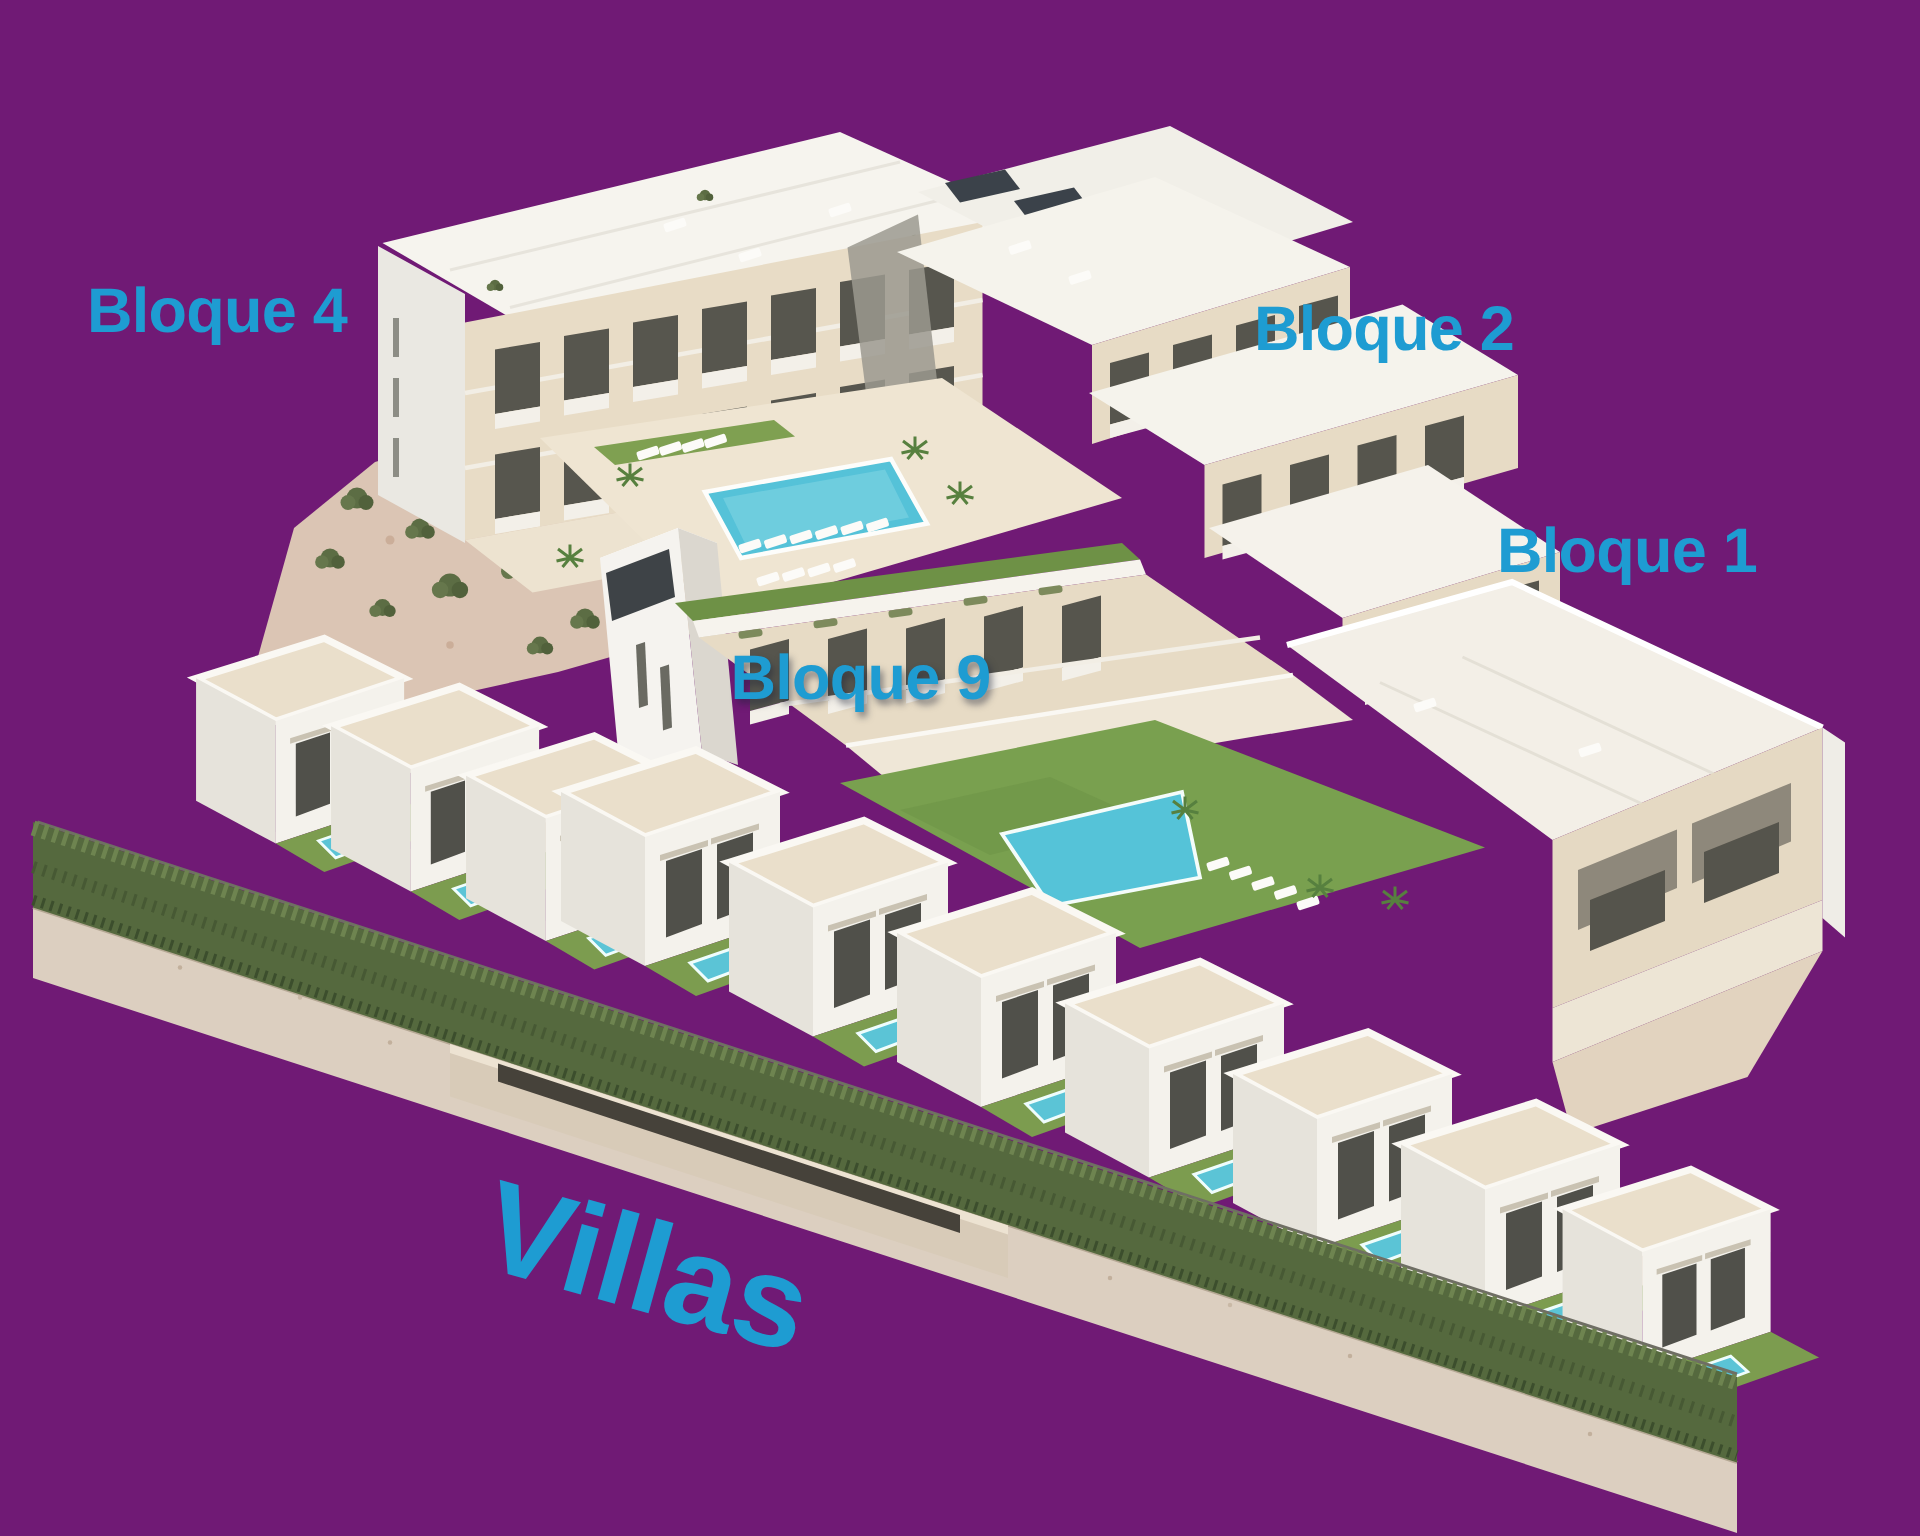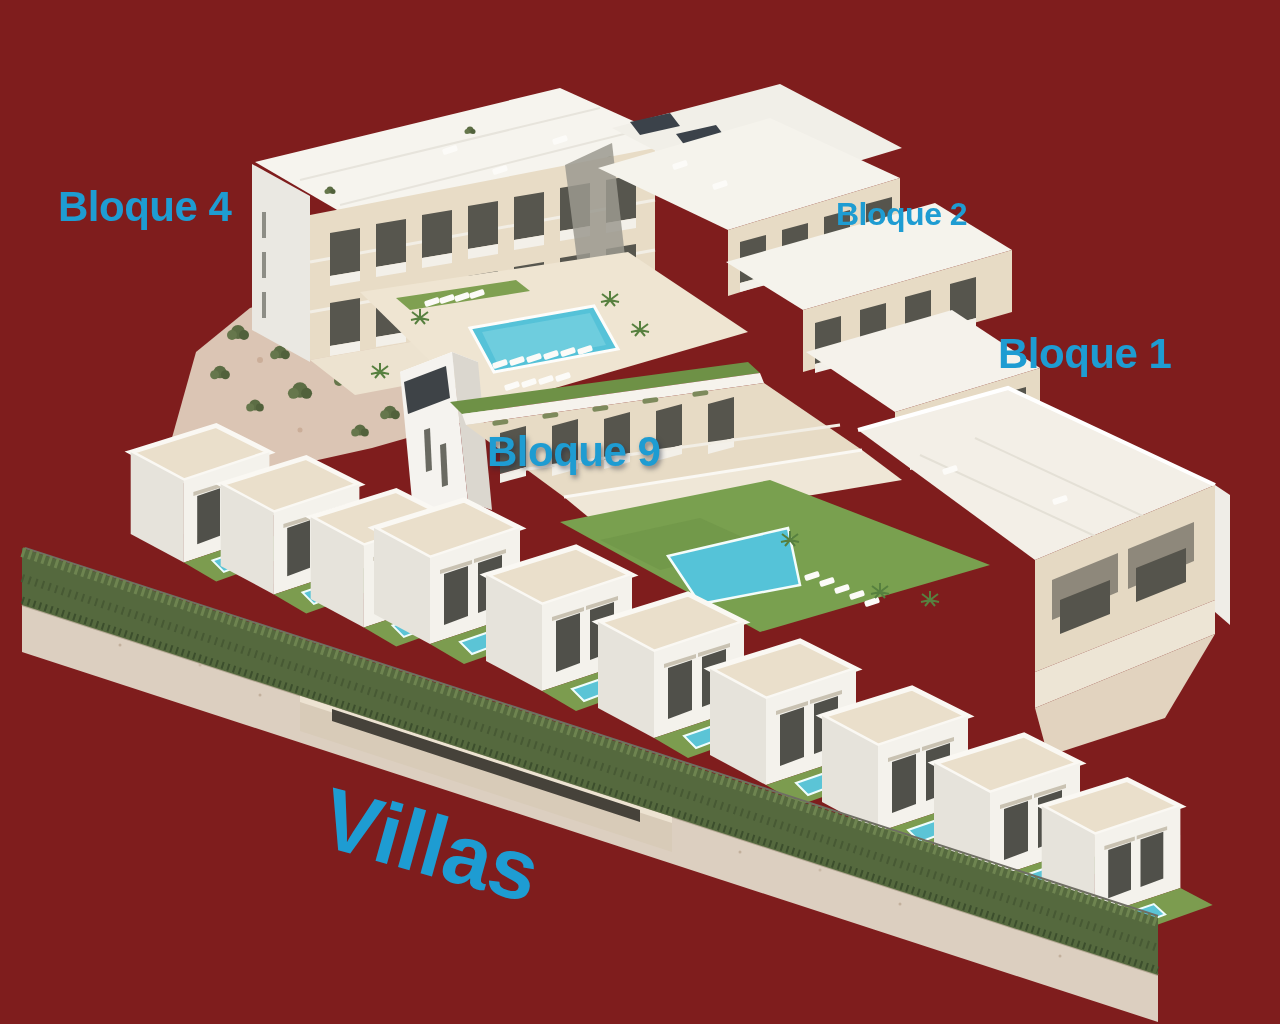--- a/index.html
+++ b/index.html
@@ -1,23 +1,23 @@
 <!DOCTYPE html>
 <html><head>
 <meta charset="utf-8">
 <style>
   html,body{margin:0;padding:0;background:#ffffff;}
-  .stage{position:relative;width:1280px;height:1024px;background:#7f1d1d;overflow:hidden;
+  .stage{position:relative;width:1280px;height:1024px;background:#701a75;overflow:hidden;
          font-family:"Liberation Sans",sans-serif;}
   .stage svg{position:absolute;left:0;top:0;}
   .lbl{position:absolute;line-height:1;font-weight:700;color:#1E9CD2;letter-spacing:-0.5px;
        white-space:nowrap;user-select:none;}
   .lbl-b4{left:58px;top:186px;font-size:42px;}
-  .lbl-b2{left:836px;top:198px;font-size:32px;}
-  .lbl-b1{left:998px;top:333px;font-size:42px;}
+  .lbl-b2{left:836px;top:198px;font-size:42px;}
+  .lbl-b1{left:998px;top:346px;font-size:42px;}
   .lbl-b3{left:487px;top:431px;font-size:42px;text-shadow:2px 3px 5px rgba(30,35,55,.5);}
   .lbl-villas{left:336px;top:774px;font-size:86px;transform:rotate(15.5deg);transform-origin:0 0;}
 </style>
 </head>
 <body>
 
 <div class="stage">
 
 <svg width="1280" height="1024" viewBox="0 0 1280 1024">
   <defs>

